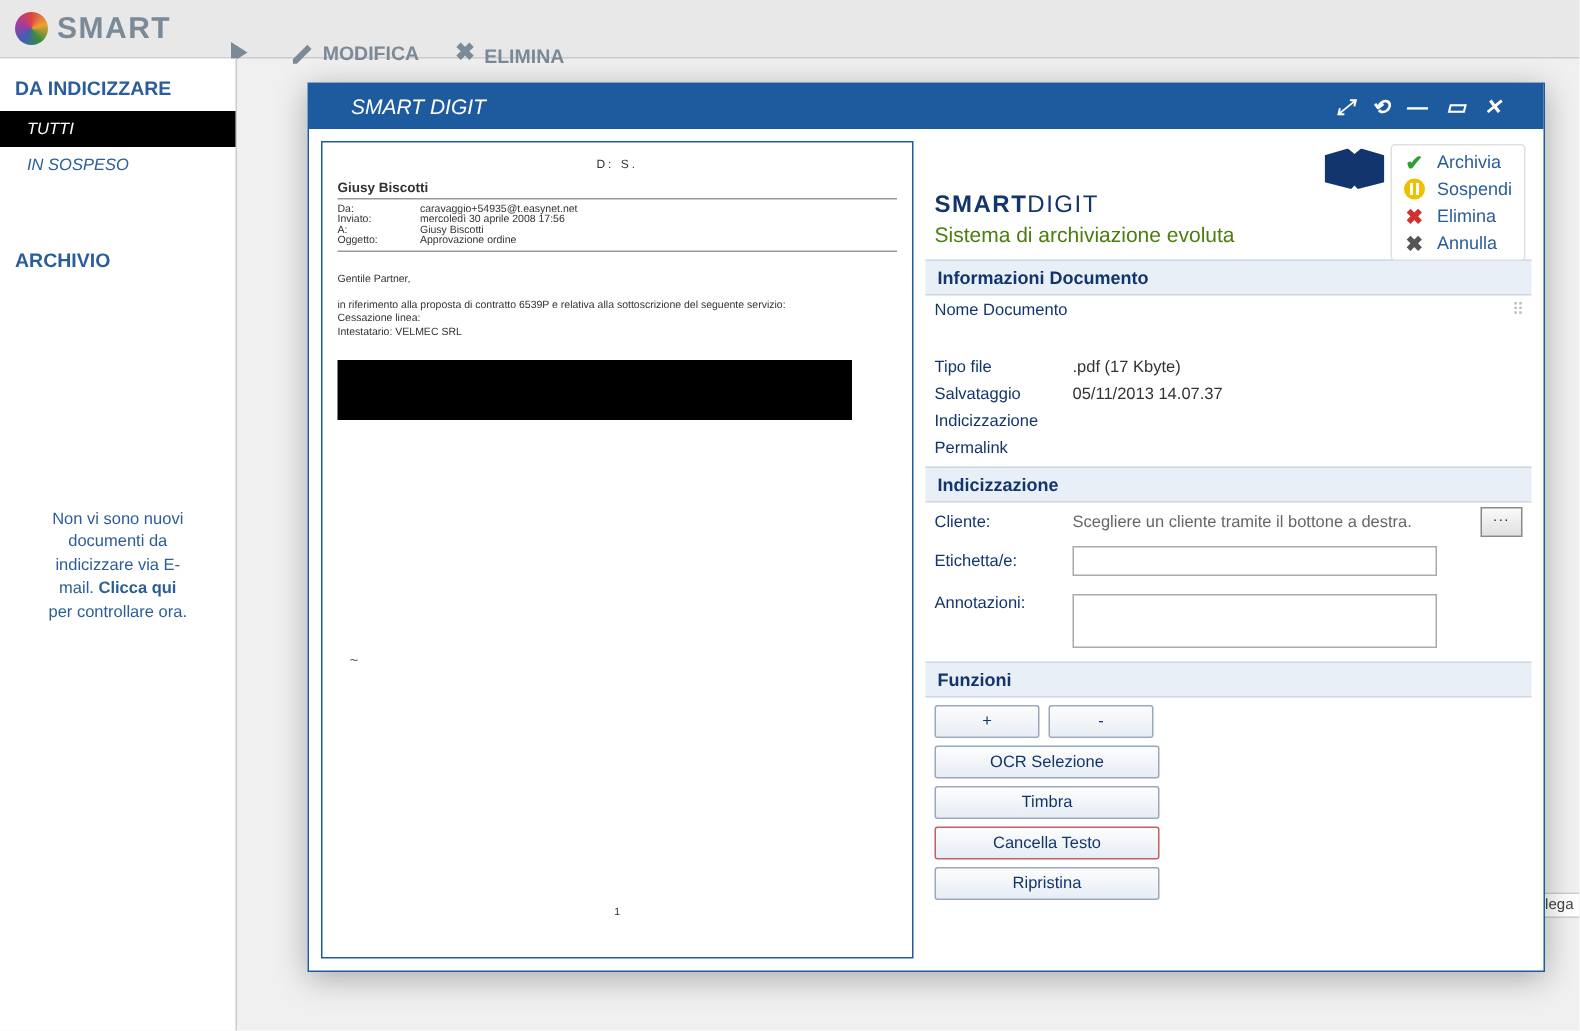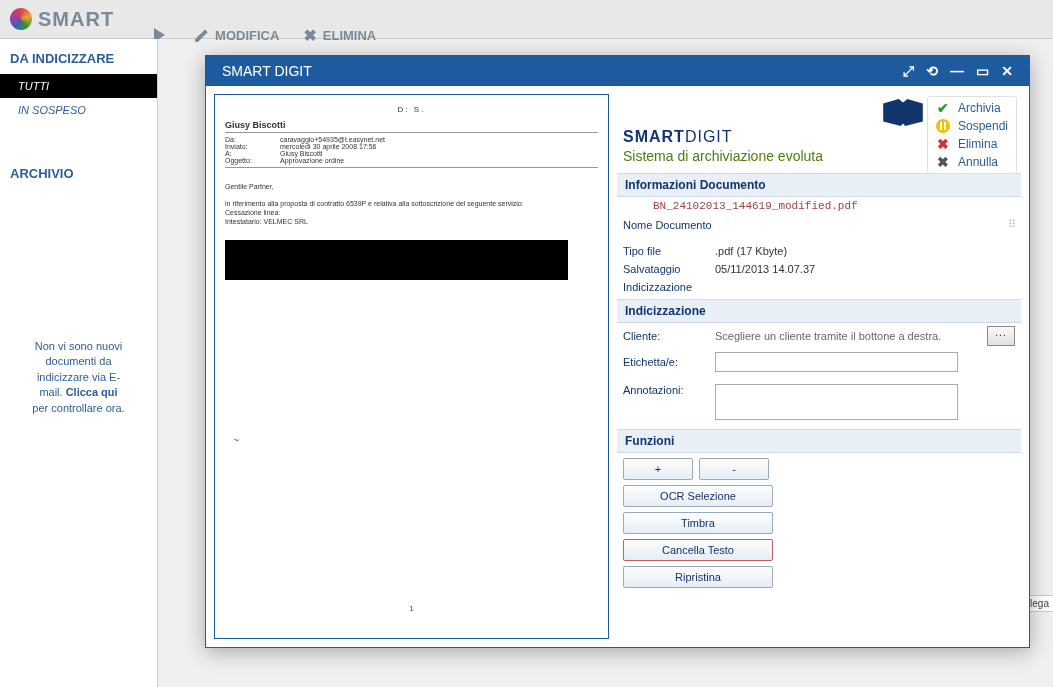--- a/index.html
+++ b/index.html
@@ -2,37 +2,37 @@
 <html><head>
 <meta charset="utf-8">
 <style>
 * { box-sizing: border-box; margin: 0; padding: 0; font-family: Arial, sans-serif; }
 body { width: 1053px; height: 687px; background: #f0f0f0; position: relative; overflow: hidden; }
 
 
 .top-header { height: 39px; background: #e8e8e8; display: flex; align-items: center; padding: 0 10px; border-bottom: 1px solid #ccc; }
 .logo-icon { width: 22px; height: 22px; border-radius: 50%; background: conic-gradient(#d94545, #f0a030, #3b8e3b, #3b5fb8, #a33ba3, #d94545); margin-right: 6px; }
 .logo-text { color: #7a8a96; font-size: 20px; font-weight: bold; letter-spacing: 1px; margin-right: 40px; }
-.top-btn { display: flex; align-items: center; color: #7a8a96; font-size: 13px; font-weight: bold; margin-right: 24px; cursor: pointer; margin-top: 32px; }
+.top-btn { display: flex; align-items: flex-end; color: #7a8a96; font-size: 13px; font-weight: bold; margin-right: 24px; cursor: pointer; margin-top: 32px; }
 .top-btn svg, .top-btn .tbicon { margin-right: 6px; }
 .play-icon { width:0; height:0; border-left: 11px solid #7a8a96; border-top: 7px solid transparent; border-bottom: 7px solid transparent; }
 .pencil-icon { width: 14px; height: 14px; background: #7a8a96; clip-path: polygon(0 80%, 70% 10%, 90% 30%, 20% 100%, 0 100%); }
 .x-icon { font-size: 16px; font-weight: bold; color: #7a8a96; }
 
 
 .sidebar { position: absolute; left: 0; top: 39px; width: 158px; height: calc(100% - 39px); background: #fff; border-right: 1px solid #ccc; padding-top: 4px; }
 .side-section-title { color: #2b5d9b; font-size: 13px; font-weight: bold; padding: 8px 10px; }
 .side-item { padding: 6px 18px; color: #2b5d9b; font-size: 11px; font-style: italic; cursor: pointer; }
 .side-item.selected { background: #000000; color: #fff; }
 .side-note { font-size: 11px; color: #2b5d9b; text-align: center; padding: 0 30px; line-height: 1.4; }
 .side-note b { font-weight: bold; }
 
 
 .dialog { position: absolute; left: 205px; top: 55px; width: 825px; background: #fff; box-shadow: 0 4px 20px rgba(0,0,0,0.3); border: 1px solid #1e5b9e; }
-.dialog-title { background: #1e5b9e; color: #fff; padding: 7px 16px; display: flex; align-items: center; justify-content: space-between; }
+.dialog-title { background: #1e5b9e; color: #fff; padding: 7px 28px; display: flex; align-items: center; justify-content: space-between; font-style: italic; }
 .dialog-title-text { font-size: 14px; }
 .dialog-title-btns { display: flex; gap: 12px; align-items: center; }
 .dtbtn { color: #fff; cursor: pointer; font-size: 14px; font-weight: bold; line-height: 1; }
 
 .dialog-body { display: flex; padding: 8px; gap: 8px; }
 
 
 .preview { width: 395px; height: 545px; border: 1px solid #1e5b9e; background: #fff; padding: 10px; font-size: 8px; color: #333; position: relative; }
 .preview .pv-top { text-align: center; letter-spacing: 2px; margin-bottom: 6px; font-size: 8px; }
 .preview .pv-name { font-weight: bold; font-size: 9px; border-bottom: 1px solid #999; padding-bottom: 2px; margin-bottom: 3px; }
@@ -188,36 +188,36 @@
           </div>
           <div class="brand-text">
             <span class="bt1">SMART</span><span class="bt2">DIGIT</span>
           </div>
         </div>
       </div>
       <div class="brand-sub">Sistema di archiviazione evoluta</div>
 
       <div class="sec-header">Informazioni Documento</div>
       <div class="datarow">
-          <span class="mono">BN_24102013_144619_modified.pdf</span>
-        </div>
-      <div class="datarow">
           <div class="dl">Nome Documento</div>
           <div class="grip">⠿</div>
         </div>
-      <div class="datarow" style="margin-top:8px;">
+      <div class="datarow" style="margin-top:20px;">
           <div class="dl">Tipo file</div>
           <div class="dv">.pdf (17 Kbyte)</div>
         </div>
       <div class="datarow">
           <div class="dl">Salvataggio</div>
           <div class="dv">05/11/2013 14.07.37</div>
         </div>
       <div class="datarow">
           <div class="dl">Indicizzazione</div>
+        </div>
+      <div class="datarow">
+          <div class="dl">Permalink</div>
         </div>
 
       <div class="sec-header">Indicizzazione</div>
       <div class="datarow">
         <div class="dl">Cliente:</div>
         <div class="lite" style="flex:1;">Scegliere un cliente tramite il bottone a destra.</div>
         <div class="ellipsis-btn">...</div>
       </div>
       <div class="datarow">
         <div class="dl">Etichetta/e:</div>

